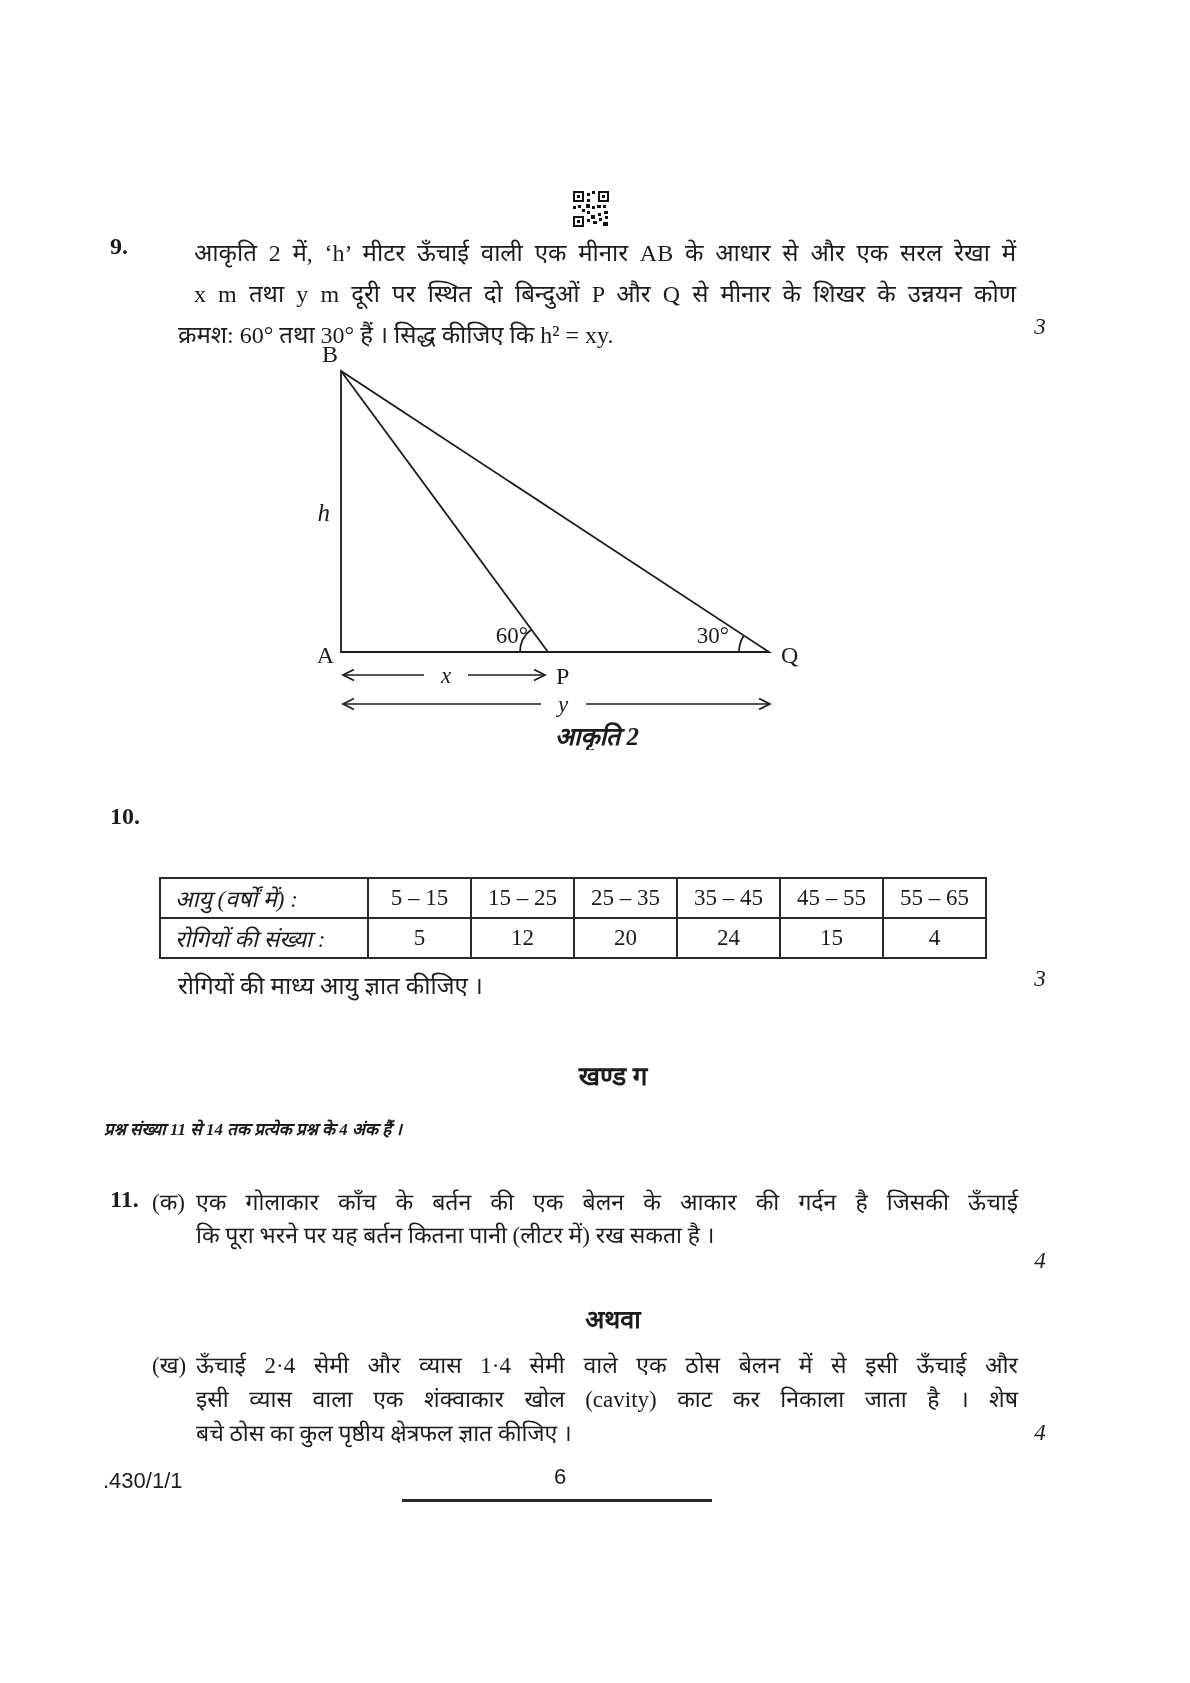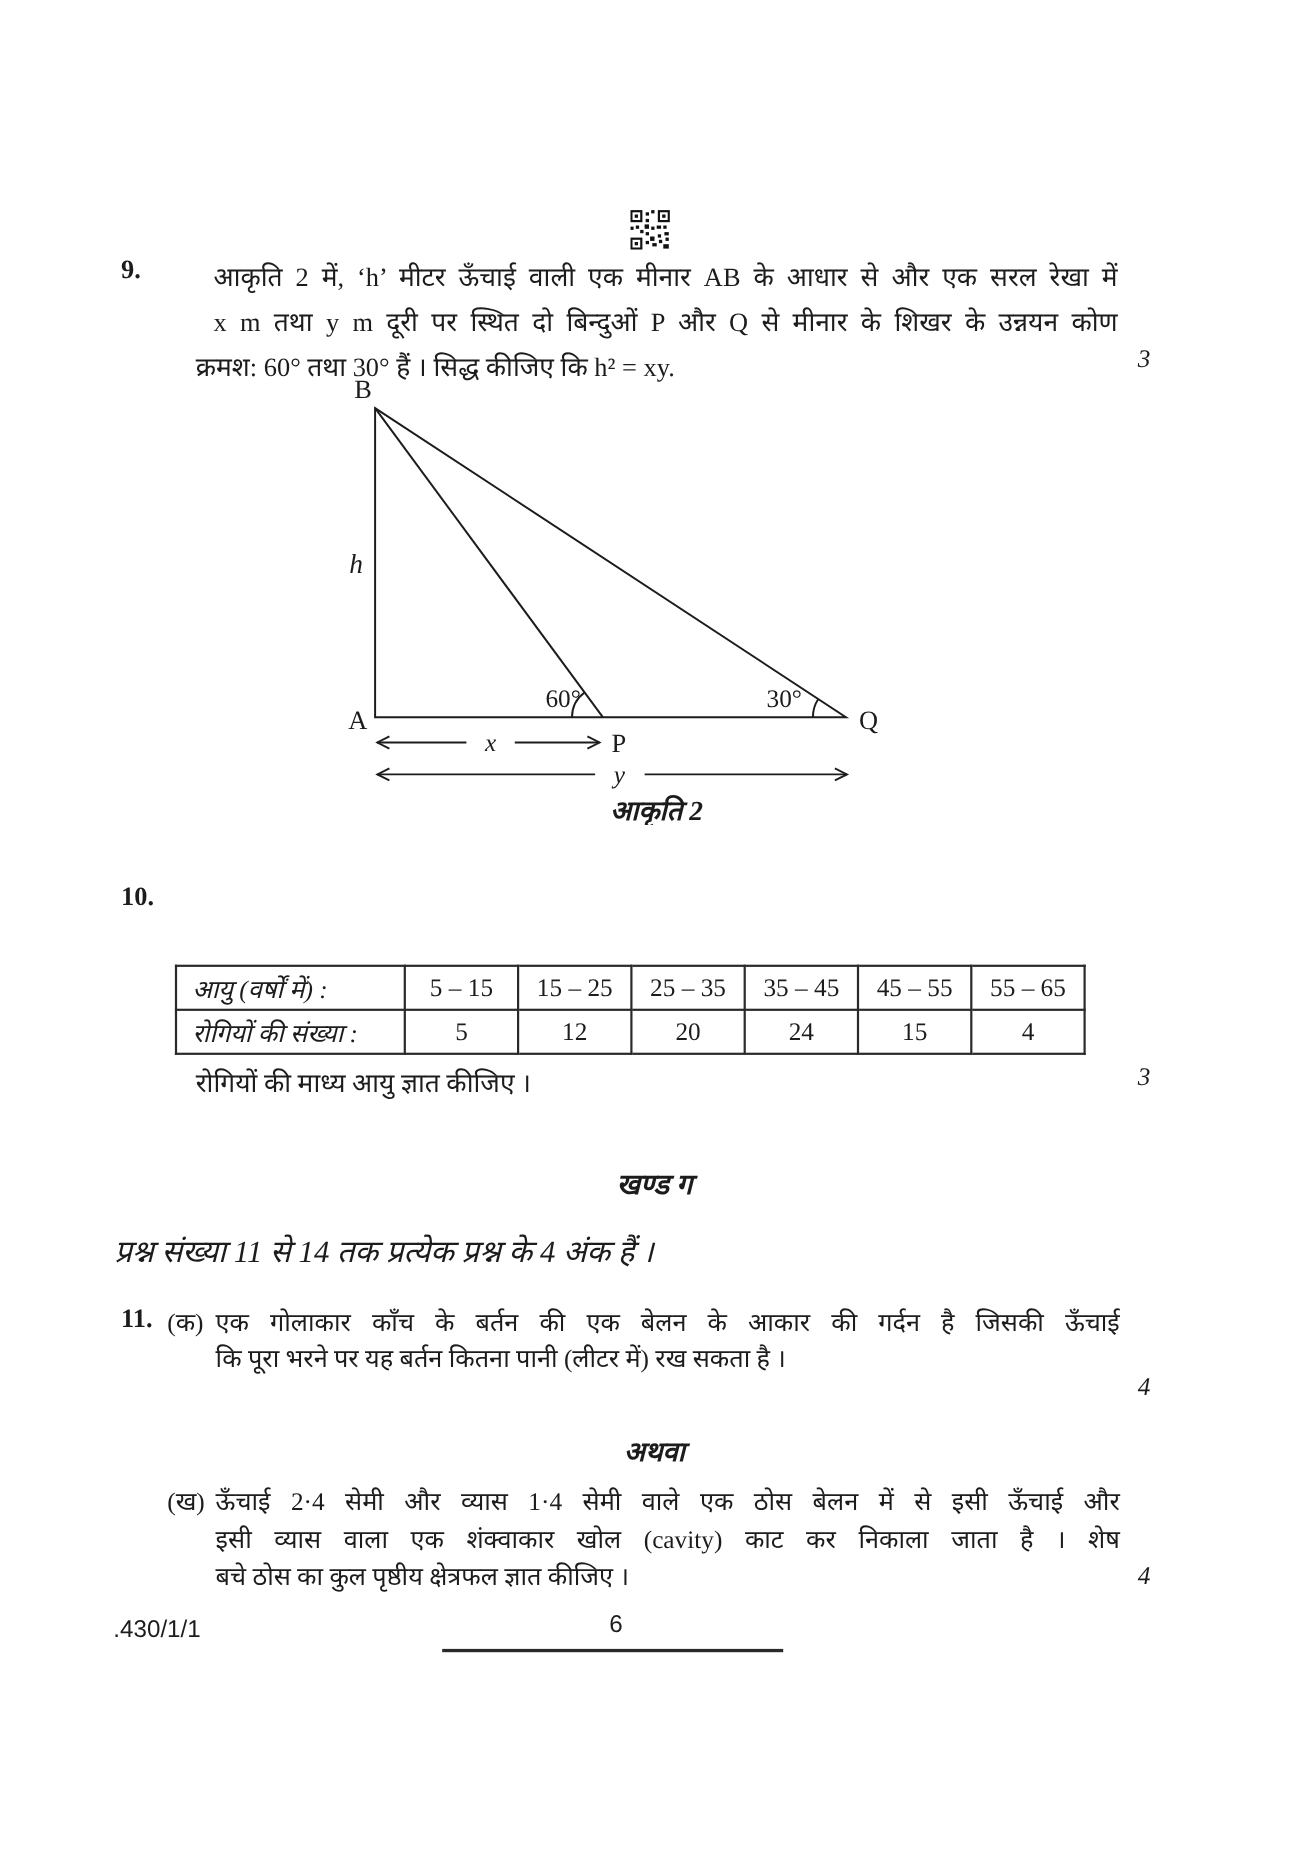--- a/index.html
+++ b/index.html
@@ -10,22 +10,22 @@
   }
   .abs{position:absolute;}
   .qnum{font-weight:bold;font-size:24px;}
   .qtext{font-size:24px;line-height:41px;}
   .qtext .line{white-space:nowrap;}
   .qtext .line.full{white-space:normal;text-align:justify;text-align-last:justify;margin-left:16px;}
   .qtext-sm{font-size:23px;line-height:33px;}
   .qtext-sm .line{white-space:nowrap;}
   .qtext-sm .line.full{white-space:normal;text-align:justify;text-align-last:justify;}
   .marks{font-size:23px;font-style:italic;width:60px;text-align:center;}
-  .center-head{left:75px;width:1040px;text-align:center;font-weight:bold;font-style:italic;}
-  .instruction{font-style:italic;font-weight:400;font-size:28px;}
+  .center-head{left:93px;width:1040px;text-align:center;font-weight:bold;}
+  .instruction{font-style:italic;font-weight:700;font-size:17px;}
   table.freq{border-collapse:collapse;table-layout:fixed;padding-left:37px;}
   table.freq td{
     border:2px solid #2a2a2a;height:38px;font-size:23px;text-align:center;
     padding:0 4px;overflow:hidden;
   }
   table.freq td.rowlabel{font-style:italic;text-align:left;padding-left:14px;}
   .footer-code{font-family:Liberation Sans, sans-serif;font-size:22px;}
   .footer-page{font-family:"Liberation Sans","DejaVu Sans",sans-serif;font-size:22px;width:80px;text-align:center;}
   .rule{background:#2a2a2a;height:3px;}
   svg text{font-family:"Liberation Serif","DejaVu Serif",serif;fill:#1c1c1c;}

